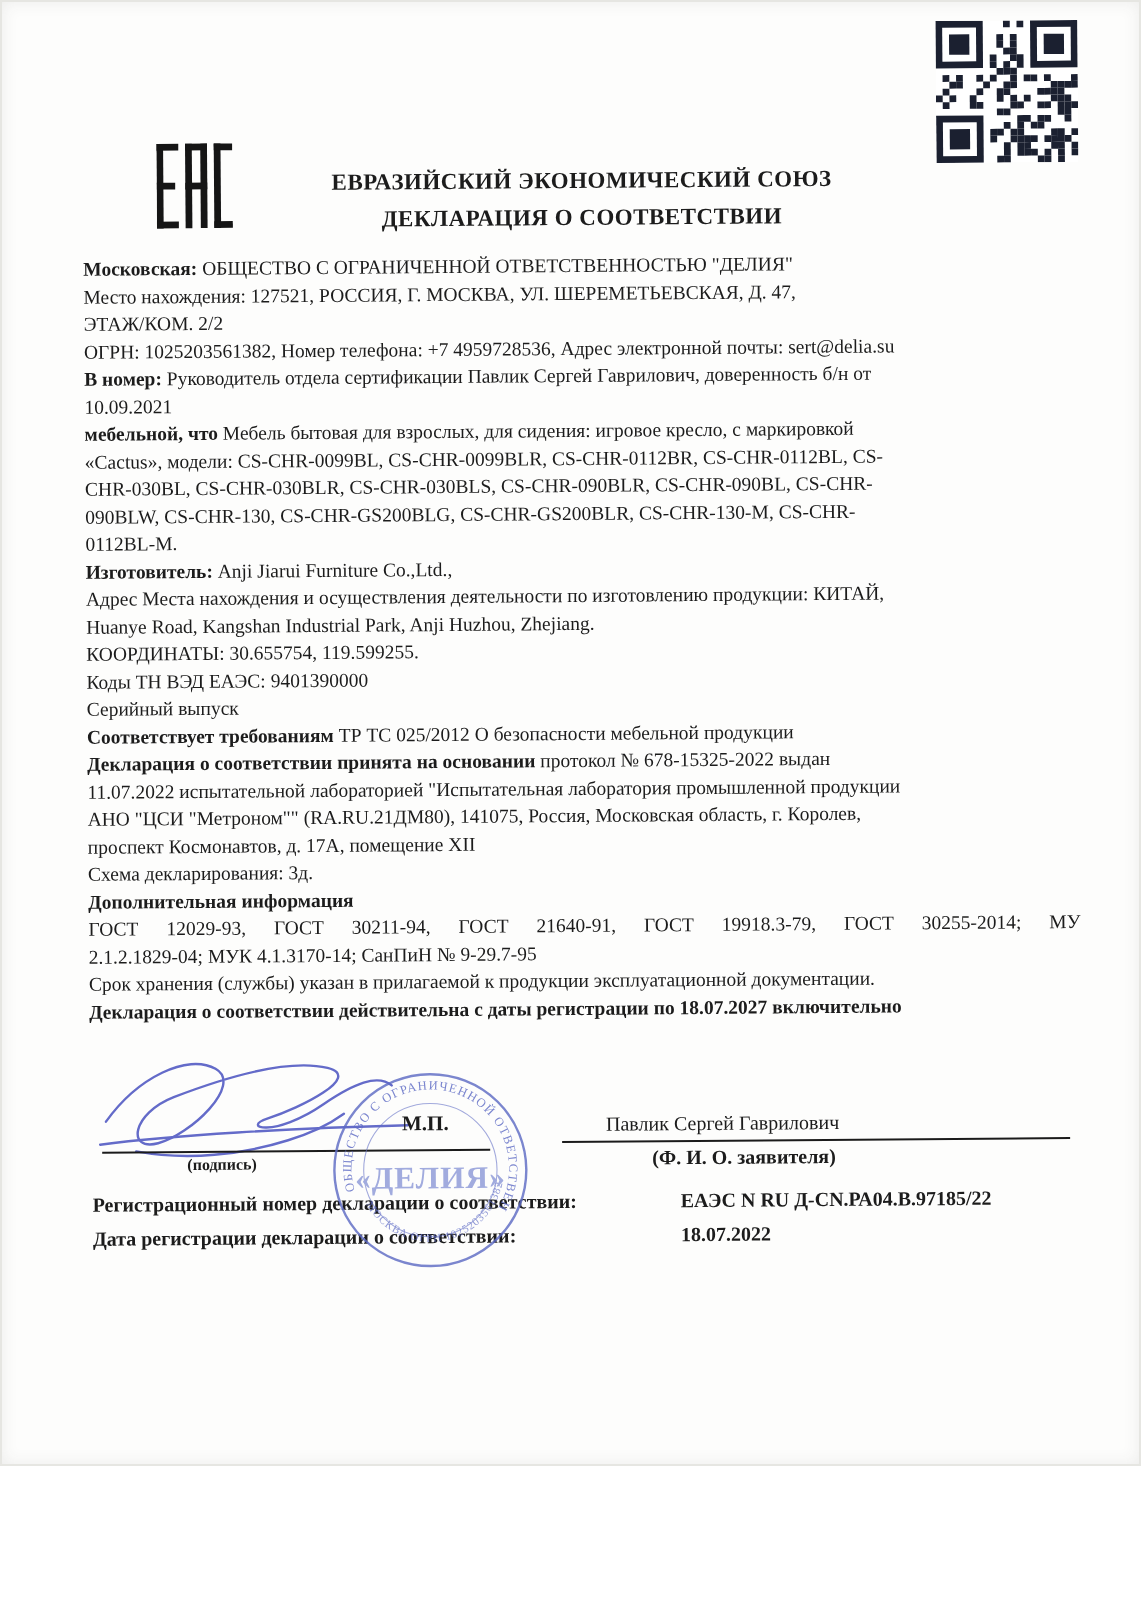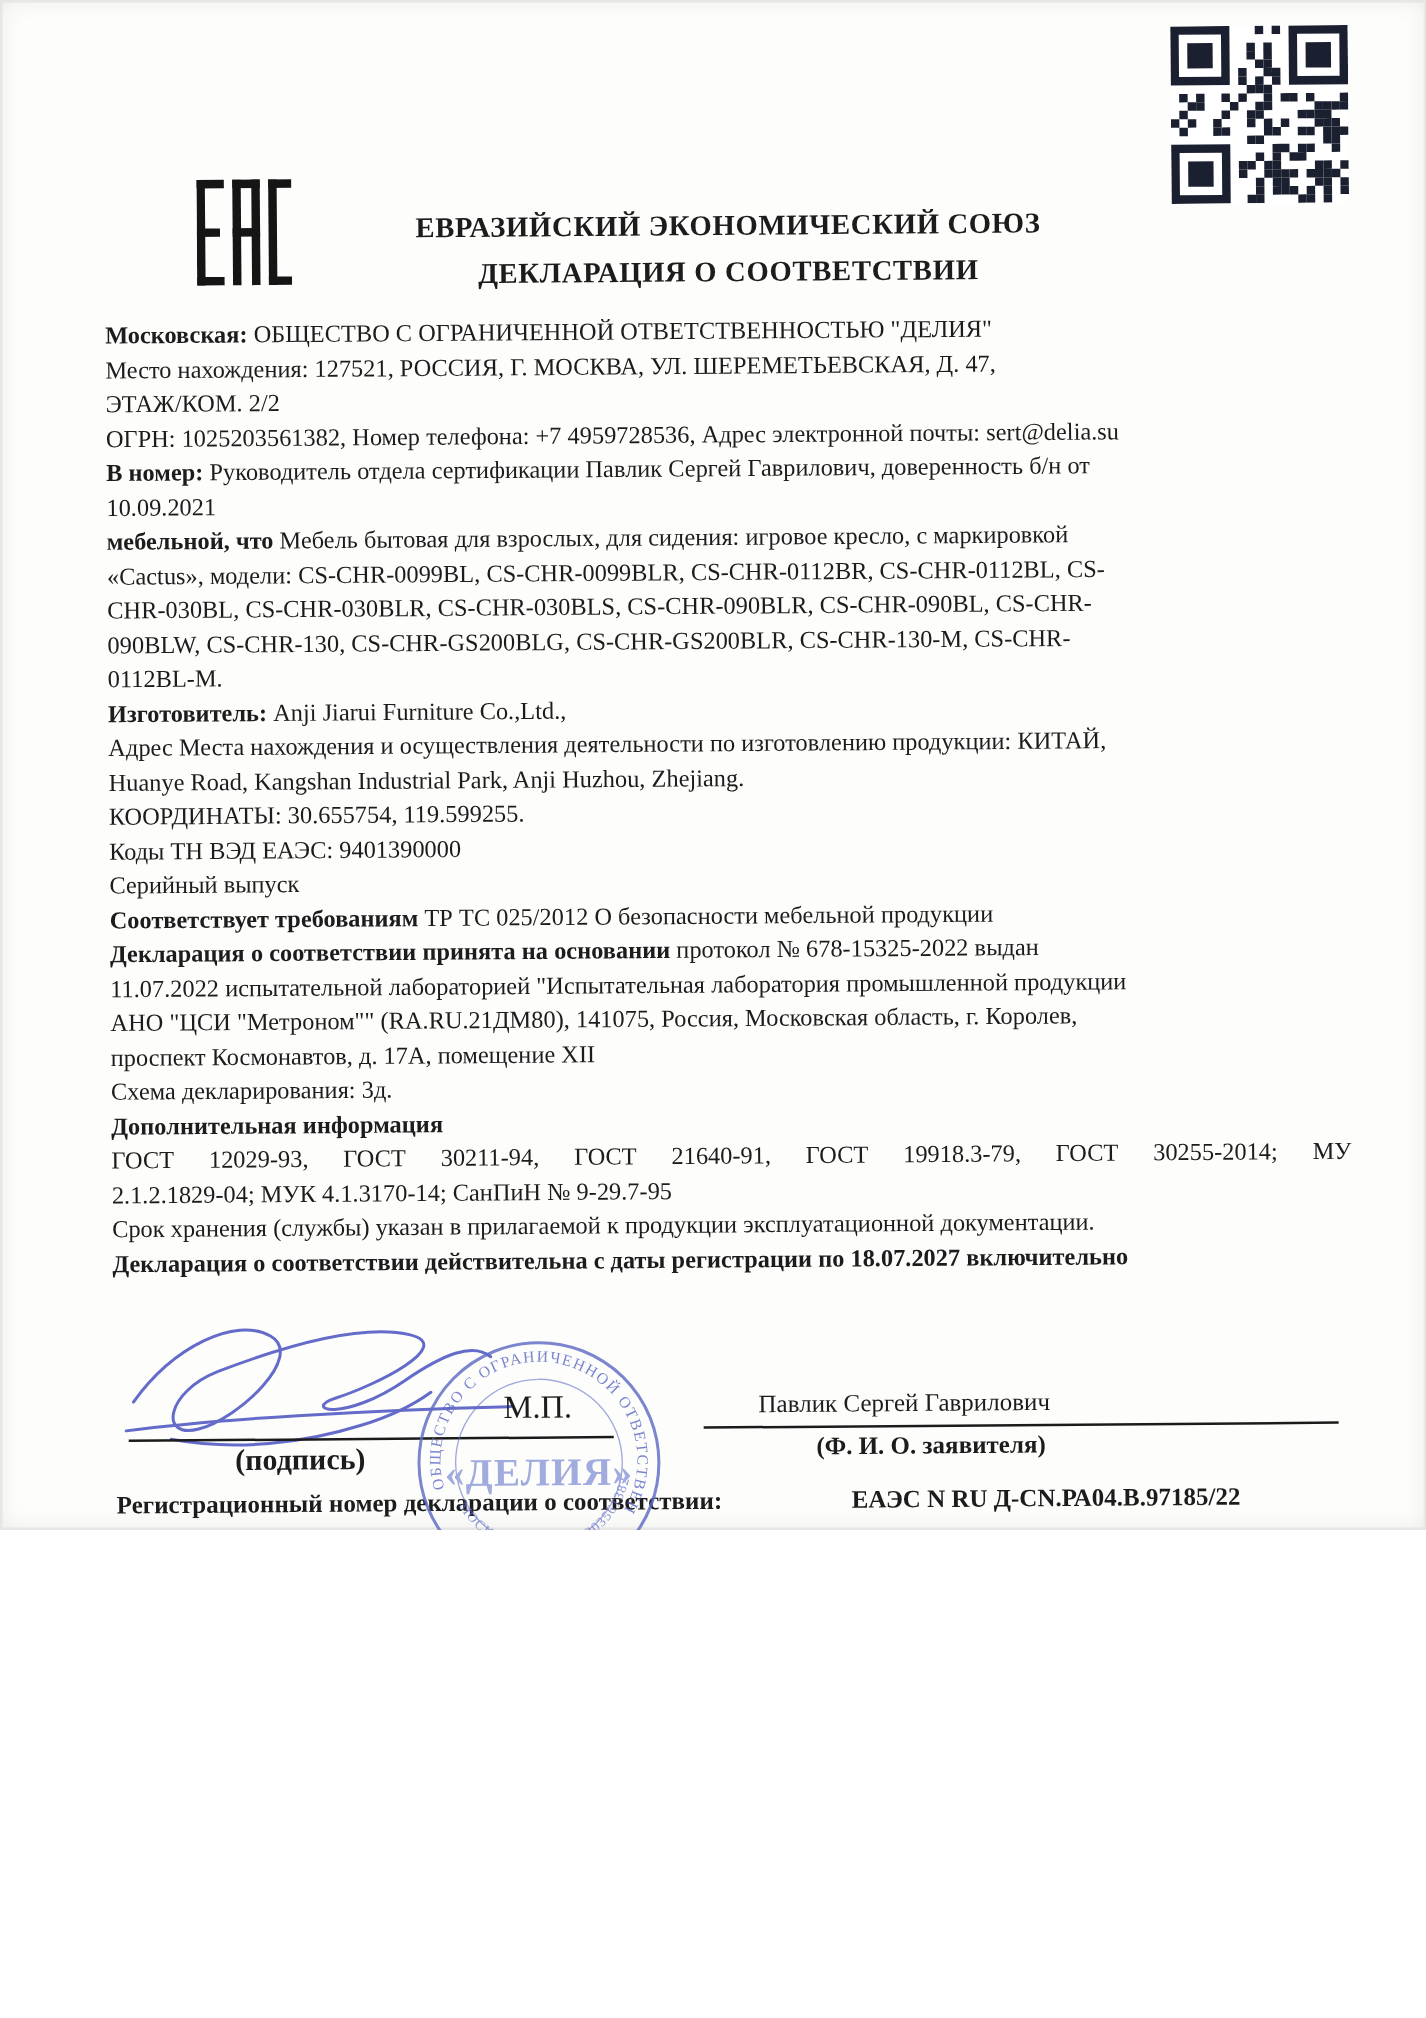--- a/index.html
+++ b/index.html
@@ -1,34 +1,34 @@
 <!DOCTYPE html>
 <html><head>
 <meta charset="utf-8">
 <style>
   html,body{margin:0;padding:0;background:#ffffff;}
   .page{
-    position:relative;width:1141px;height:1224px;background:#fdfdfc;overflow:hidden;
+    position:relative;width:1141px;height:1466px;background:#fdfdfc;overflow:hidden;
     font-family:"Liberation Serif","DejaVu Serif",serif;color:#1c1c1c;
     box-shadow:inset 0 0 0 2px #e6e6e2, inset 0 0 18px rgba(60,60,55,.10);
   }
   .tilt{position:absolute;inset:0;transform:rotate(-0.45deg);transform-origin:50% 42%;}
   .qr{position:absolute;left:940px;top:24px;width:142px;height:142px;}
   .eac{position:absolute;left:160px;top:140px;width:76px;height:86px;}
   .titles{position:absolute;left:140px;top:162px;width:890px;text-align:center;}
   .titles .t1,.titles .t2{font-weight:bold;font-size:23px;letter-spacing:.5px;line-height:37px;white-space:nowrap;}
   .doc{position:absolute;left:86px;top:252px;width:992px;font-size:19.5px;line-height:27.5px;}
   .ln{white-space:nowrap;}
   .ln .b{font-weight:bold;}
   .ln.just{white-space:normal;text-align:justify;text-align-last:justify;}
   .sig-scribble{position:absolute;left:88px;top:1040px;width:335px;height:118px;}
-  .mp{position:absolute;left:398px;top:1110px;font-size:26px;font-weight:normal;}
+  .mp{position:absolute;left:398px;top:1110px;font-size:21px;font-weight:bold;}
   .line{position:absolute;height:2px;background:#1b1b1b;}
   .podpis-line{left:98px;top:1148px;width:388px;}
-  .podpis{position:absolute;left:183px;top:1153px;font-size:24px;font-weight:bold;}
+  .podpis{position:absolute;left:183px;top:1153px;font-size:16px;font-weight:bold;}
   .fio-name{position:absolute;left:602px;top:1113px;font-size:20px;}
   .fio-line{left:558px;top:1141px;width:508px;}
   .fio{position:absolute;left:648px;top:1147px;font-size:20px;font-weight:bold;}
   .reg-label{position:absolute;left:88px;font-size:20px;font-weight:bold;white-space:nowrap;}
   .reg-value{position:absolute;left:676px;font-size:20px;font-weight:bold;white-space:nowrap;}
   .row-num{top:1190px;}
   .row-date{top:1224px;}
   .stamp{position:absolute;left:325px;top:1068px;width:202px;height:202px;opacity:.82;}
 </style>
 </head>

